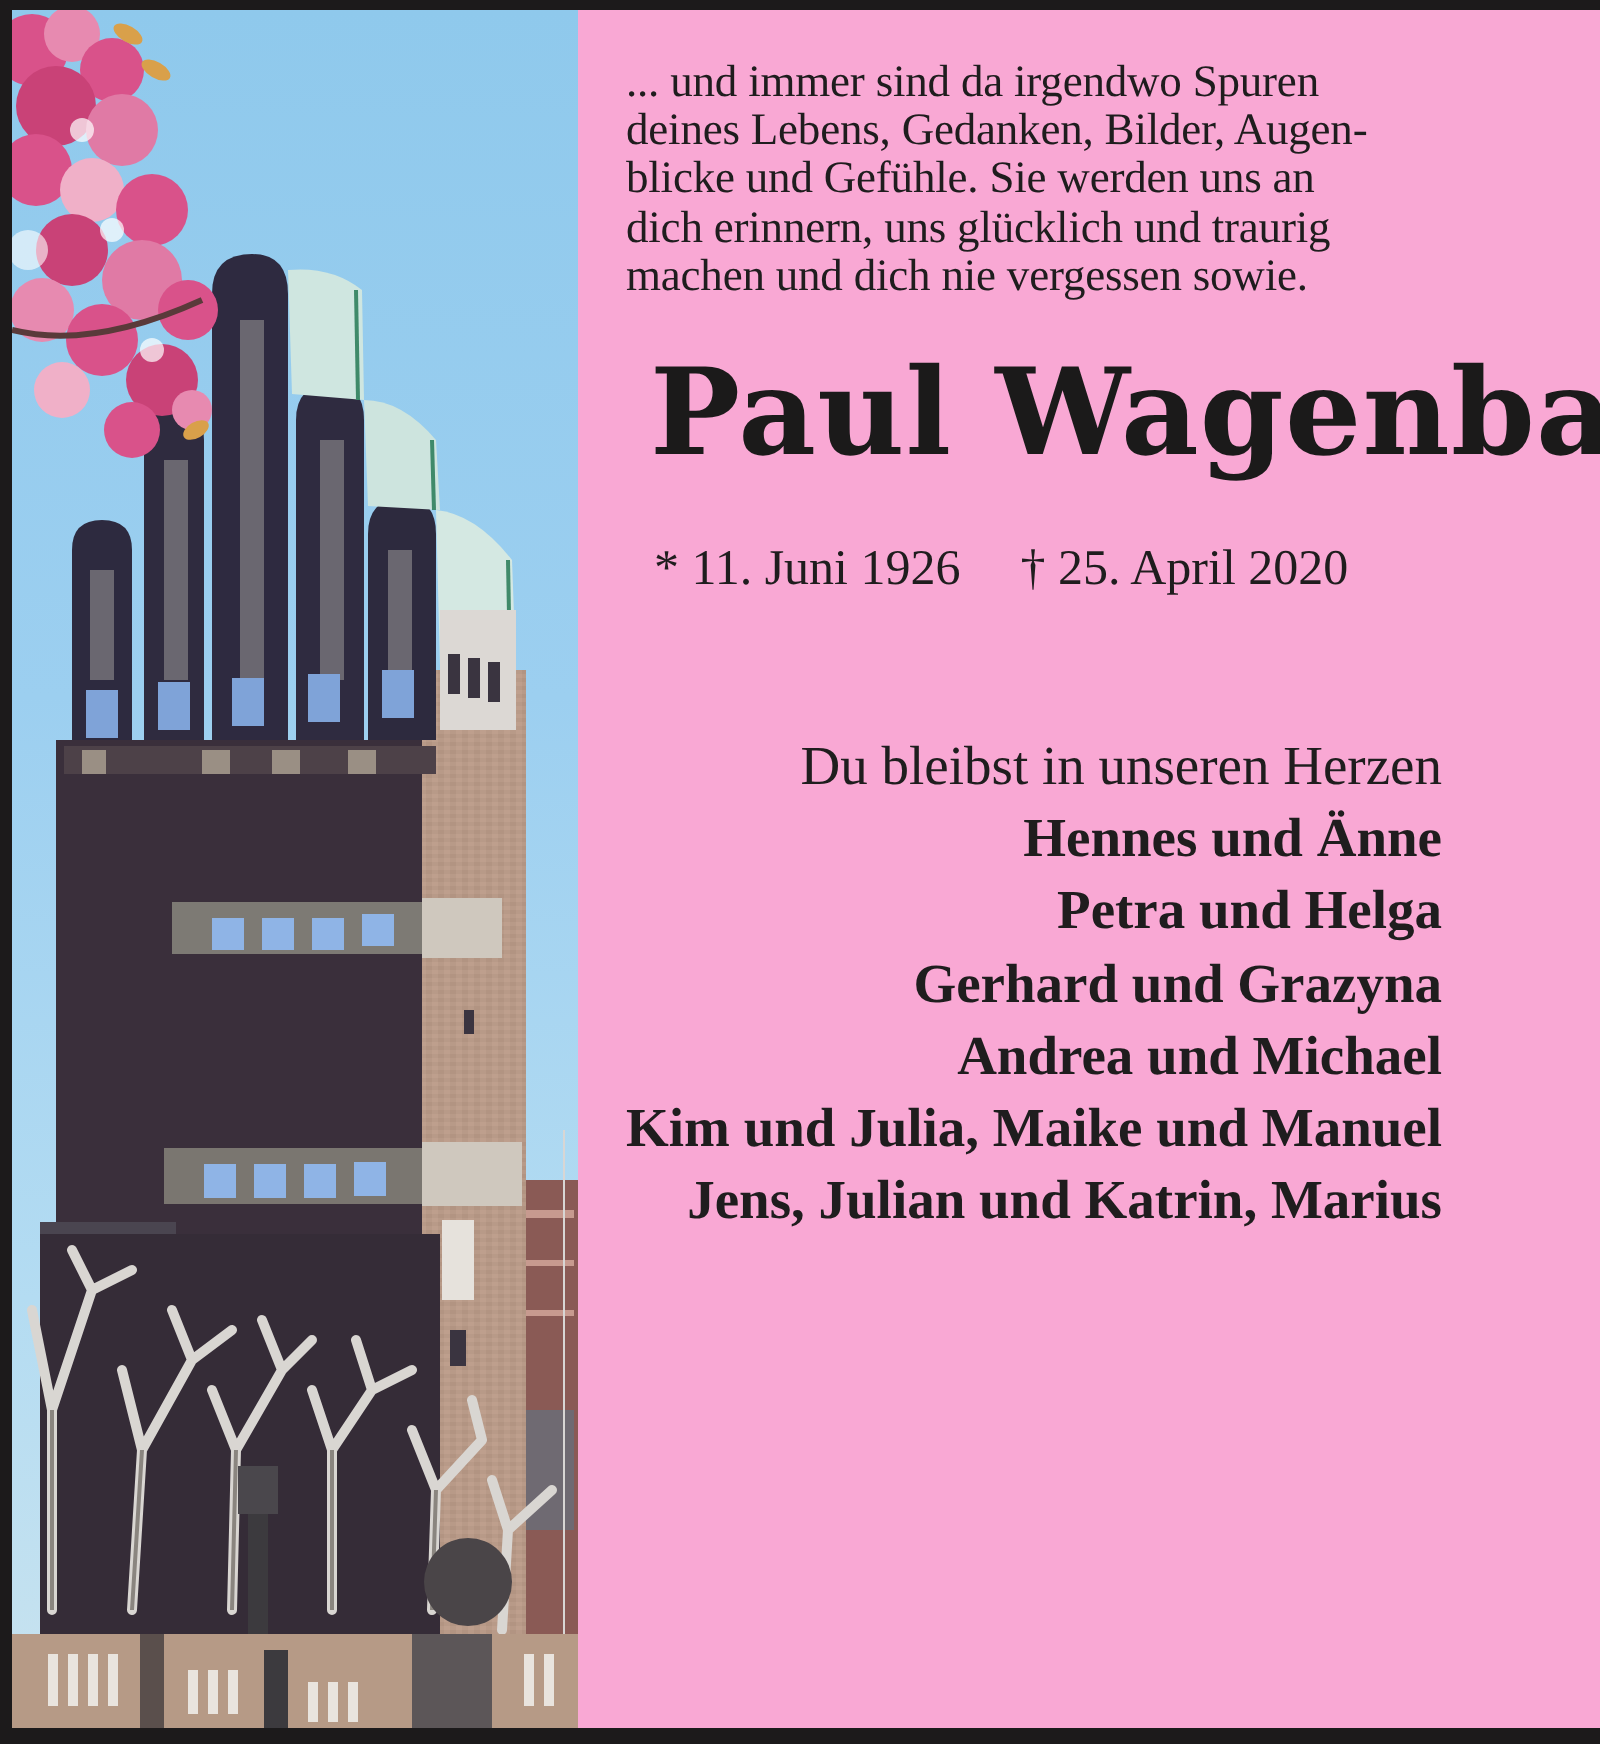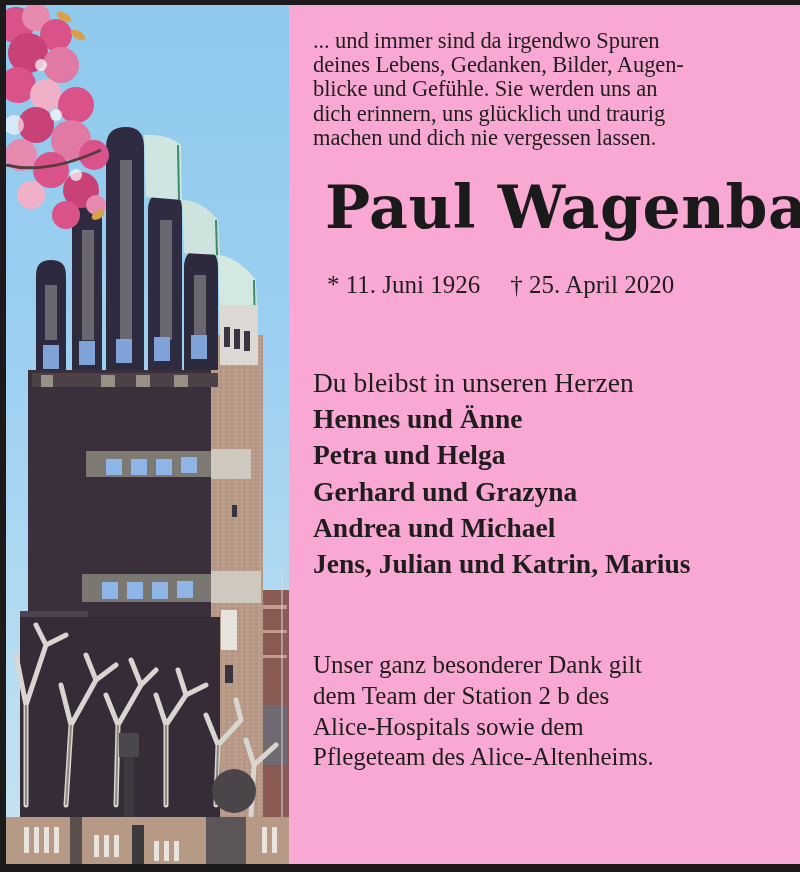--- a/index.html
+++ b/index.html
@@ -46,20 +46,21 @@
     font-family: "Liberation Serif", serif;
     font-size: 25px; line-height: 34px;
     white-space: nowrap;
   }
   .dates .gap { display: inline-block; width: 30px; }
   .mourners {
     position: absolute; left: 0; top: 360px;
     font-family: "Liberation Serif", serif;
     font-size: 27.5px; line-height: 36.2px;
     white-space: nowrap;
+    text-align: right;
   }
   .mourners .lead { font-weight: normal; }
   .mourners .fam { font-weight: bold; }
   .thanks {
     position: absolute; left: 0; top: 645px;
     font-family: "Liberation Serif", serif;
     font-size: 25px; line-height: 30.8px;
     white-space: nowrap;
   }
   .address {
@@ -218,39 +219,34 @@
       </defs>
     </svg>
   </div>
 
   <div class="text-col">
     <div class="verse">
       <div>... und immer sind da irgendwo Spuren</div>
       <div>deines Lebens, Gedanken, Bilder, Augen-</div>
       <div>blicke und Gefühle. Sie werden uns an</div>
       <div>dich erinnern, uns glücklich und traurig</div>
-      <div>machen und dich nie vergessen lassen.</div>
+      <div>machen und dich nie vergessen sowie.</div>
     </div>
 
     <div class="name">Paul Wagenbach</div>
 
     <div class="dates">
       <span>* 11. Juni 1926</span><span class="gap"></span><span>† 25. April 2020</span>
     </div>
 
     <div class="mourners">
       <div class="lead">Du bleibst in unseren Herzen</div>
       <div class="fam">Hennes und Änne</div>
       <div class="fam">Petra und Helga</div>
       <div class="fam">Gerhard und Grazyna</div>
       <div class="fam">Andrea und Michael</div>
+      <div class="fam">Kim und Julia, Maike und Manuel</div>
       <div class="fam">Jens, Julian und Katrin, Marius</div>
     </div>
 
-    <div class="thanks">
-      <div>Unser ganz besonderer Dank gilt</div>
-      <div>dem Team der Station 2 b des</div>
-      <div>Alice-Hospitals sowie dem</div>
-      <div>Pflegeteam des Alice-Altenheims.</div>
-    </div>
 
   </div>
 </div>
 
 </body></html>

